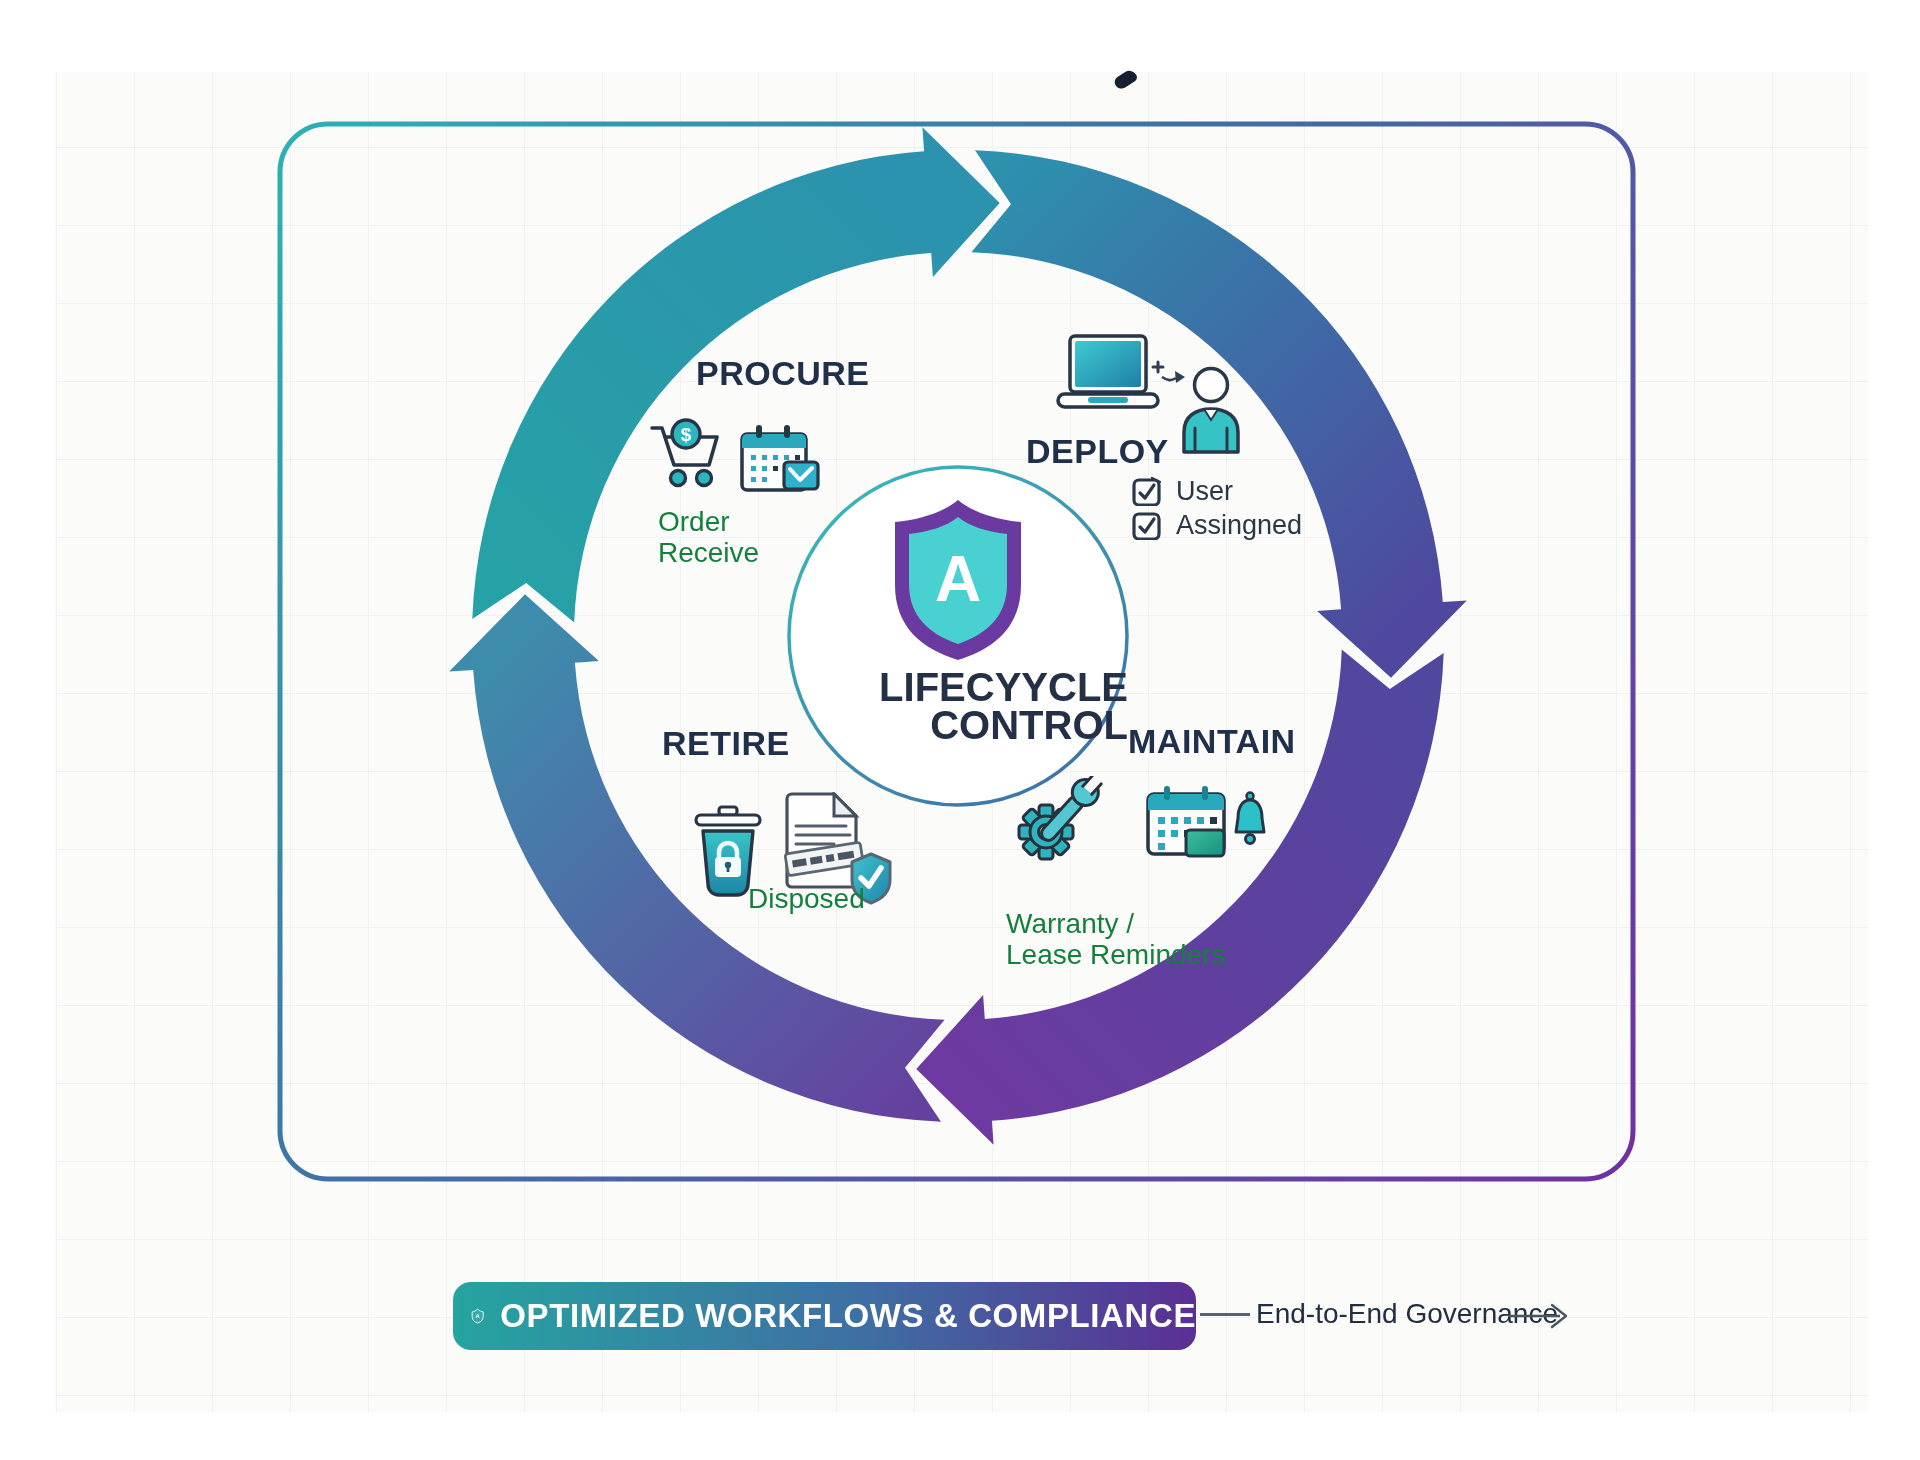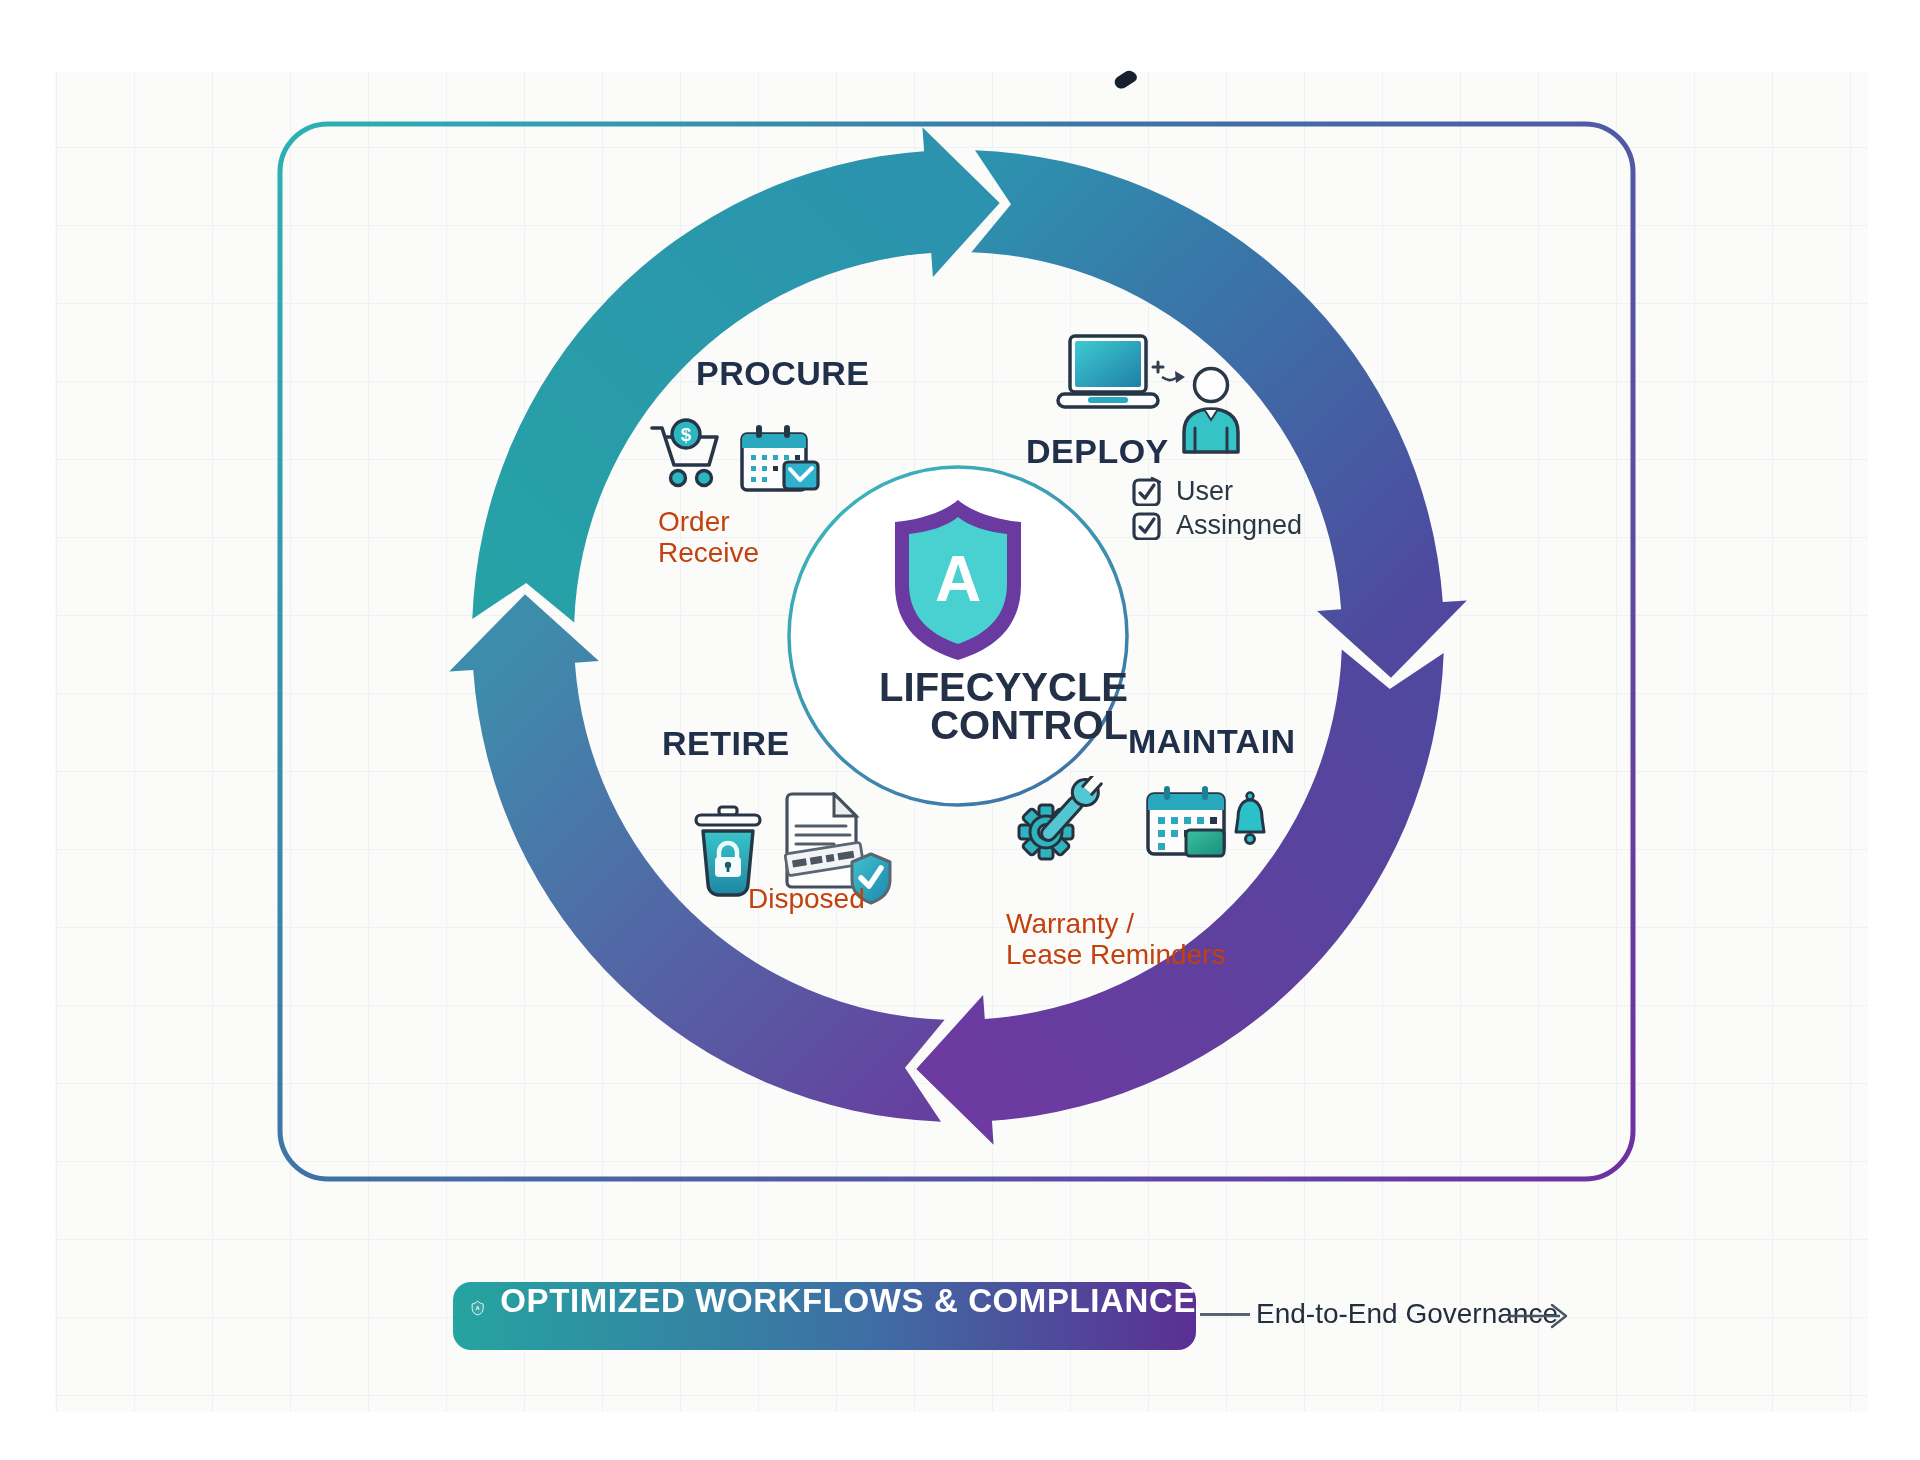--- a/index.html
+++ b/index.html
@@ -9,30 +9,30 @@
         background-color:#FBFBFA;
         background-image:linear-gradient(to right,#EFF1F5 1.5px,transparent 1.5px),
                          linear-gradient(to bottom,#EFF1F5 1.5px,transparent 1.5px);
         background-size:78px 78px,78px 78px;
         background-position:1px 0,0 75px;}
   #diagram-svg{position:absolute;left:0;top:0;width:1920px;height:1460px;}
   .title-fragment{position:absolute;left:1114px;top:73px;width:23px;height:13px;
         background:#16202F;border-radius:8px 10px 6px 9px;transform:rotate(-33deg);}
   .stage-label{position:absolute;font-weight:bold;font-size:34px;color:#20304A;
         letter-spacing:.5px;white-space:nowrap;}
-  .caption{position:absolute;font-size:28px;color:#c2410c;line-height:1.12;white-space:nowrap;}
+  .caption{position:absolute;font-size:28px;color:#15803d;line-height:1.12;white-space:nowrap;}
   .center-title{position:absolute;left:788px;top:668px;width:340px;text-align:right;
         font-weight:bold;font-size:40px;line-height:0.95;color:#233046;letter-spacing:0px;}
   .icon{position:absolute;}
   .checklist{position:absolute;left:1132px;top:474px;}
   .check-row{display:flex;align-items:center;gap:14px;height:34px;}
   .check-row span{font-size:27px;color:#2A3744;}
   #banner{position:absolute;left:453px;top:1282px;width:743px;height:68px;border-radius:18px;
         background:linear-gradient(90deg,#25A4A0 0%,#3E6FA4 55%,#5B2F94 100%);
-        display:flex;padding-left:18px;box-sizing:border-box;gap:16px;}
+        display:flex;align-items:center;padding-left:18px;box-sizing:border-box;gap:16px;}
   #banner .banner-text{color:#ffffff;font-weight:bold;font-size:33px;letter-spacing:.6px;white-space:nowrap;}
   .gov-dash{position:absolute;left:1200px;top:1313px;width:50px;height:3px;background:#596270;}
   .gov-text{position:absolute;left:1256px;top:1298px;font-size:28px;font-weight:500;color:#232F3F;white-space:nowrap;}
   .gov-arrow{position:absolute;left:1506px;top:1301px;}
 </style>
 </head>
 <body>
 
 <div id="page">
 

